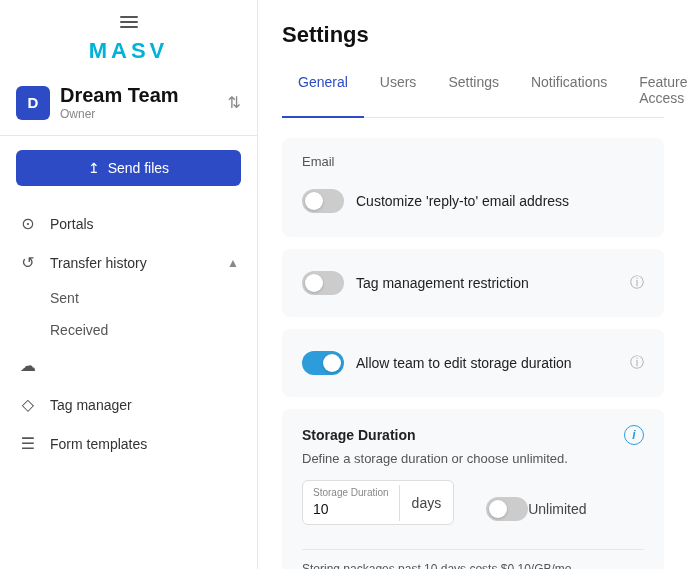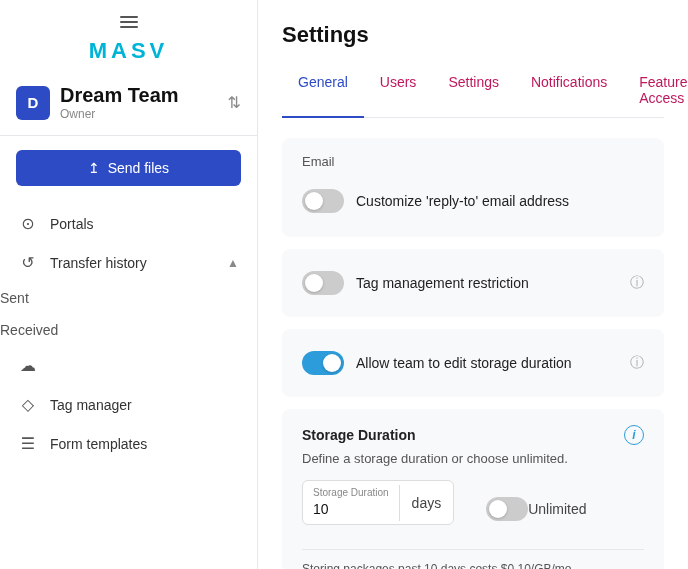--- a/index.html
+++ b/index.html
@@ -95,21 +95,21 @@
       padding: 10px 18px;
       gap: 12px;
       cursor: pointer;
       color: #333;
       font-size: 14px;
     }
     .nav-item .nav-icon { color: #555; font-size: 16px; width: 20px; text-align: center; }
     .nav-item .nav-label { flex: 1; }
     .nav-item .chevron { color: #888; font-size: 12px; }
 
-    .nav-sub-items { }
+    .nav-sub-items { padding-left: 50px; }
     .nav-sub-item {
       padding: 8px 18px 8px 0;
       font-size: 14px;
       color: #555;
       cursor: pointer;
     }
 
     
     .main {
       flex: 1;
@@ -127,21 +127,21 @@
       margin-bottom: 16px;
     }
     .tabs {
       display: flex;
       gap: 0;
       border-bottom: 1px solid #e5e7eb;
     }
     .tab {
       padding: 10px 16px;
       font-size: 14px;
-      color: #be185d;
+      color: #737373;
       cursor: pointer;
       border-bottom: 2px solid transparent;
       margin-bottom: -1px;
     }
     .tab.active {
       color: #2d4bc4;
       border-bottom: 2px solid #2d4bc4;
       font-weight: 500;
     }
 

